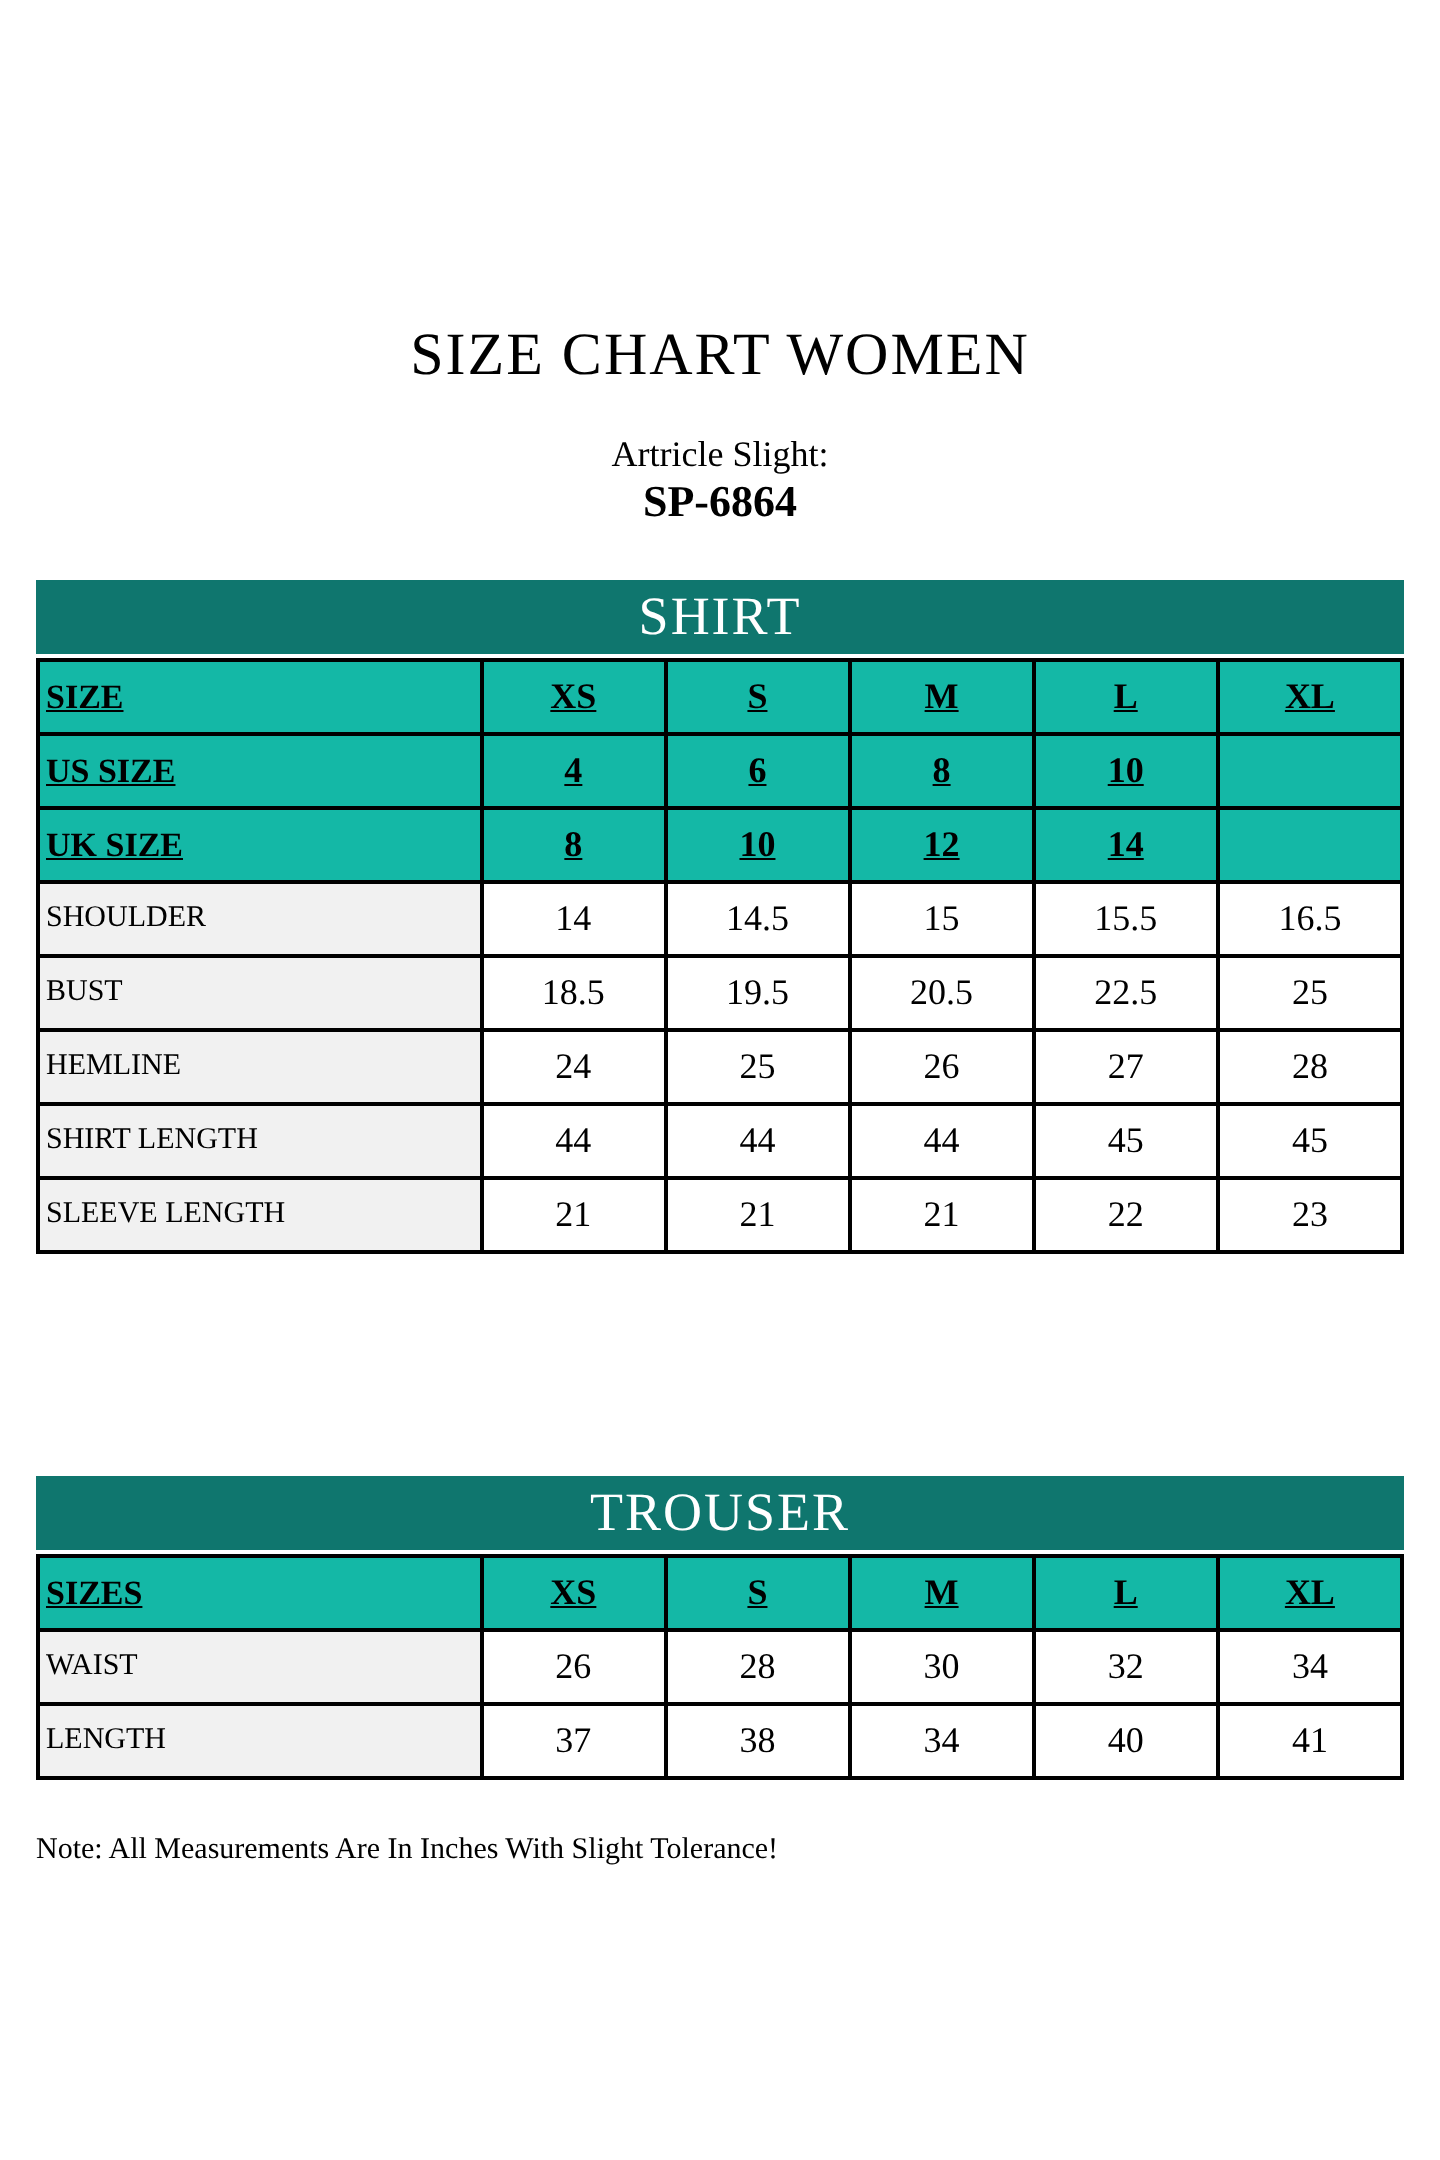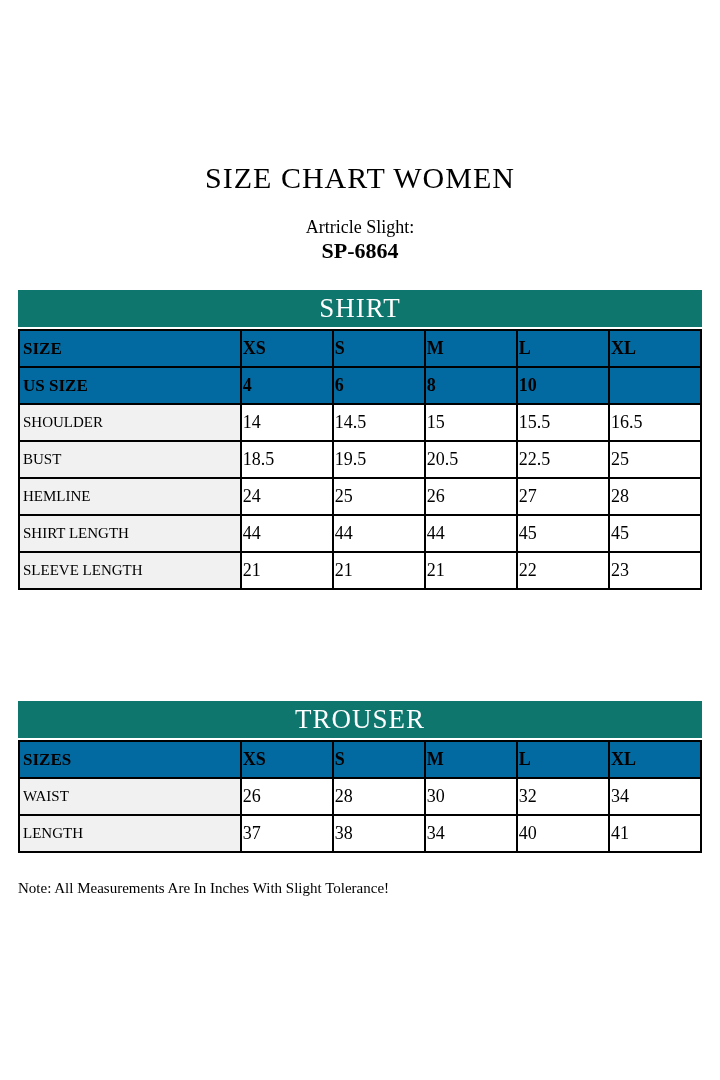--- a/index.html
+++ b/index.html
@@ -58,25 +58,26 @@
     border: 2px solid #000000;
     height: 33px;
     overflow: hidden;
     white-space: nowrap;
   }
   td.label {
     text-align: left;
     padding-left: 3px;
   }
   td.value {
-    text-align: left;
+    text-align: center;
   }
   tr.size-row td {
-    background: #0369a1;
+    background: #14b8a6;
     font-weight: bold;
+    text-decoration: underline;
   }
   tr.size-row td.label { font-size: 17px; }
   tr.size-row td.value { font-size: 18px; }
   tr.measure-row td.label {
     background: #f1f1f1;
     font-size: 15px;
     font-weight: normal;
     margin-top: 20px;
   }
   tr.measure-row td.value {
@@ -118,20 +119,28 @@
           <td class="value">XL</td>
         </tr>
         <tr class="size-row">
           <td class="label">US SIZE</td>
           <td class="value">4</td>
           <td class="value">6</td>
           <td class="value">8</td>
           <td class="value">10</td>
           <td class="value"></td>
         </tr>
+        <tr class="size-row">
+          <td class="label">UK SIZE</td>
+          <td class="value">8</td>
+          <td class="value">10</td>
+          <td class="value">12</td>
+          <td class="value">14</td>
+          <td class="value"></td>
+        </tr>
       </tbody>
     <tbody>
         <tr class="measure-row">
           <td class="label">SHOULDER</td>
           <td class="value">14</td>
           <td class="value">14.5</td>
           <td class="value">15</td>
           <td class="value">15.5</td>
           <td class="value">16.5</td>
         </tr>

